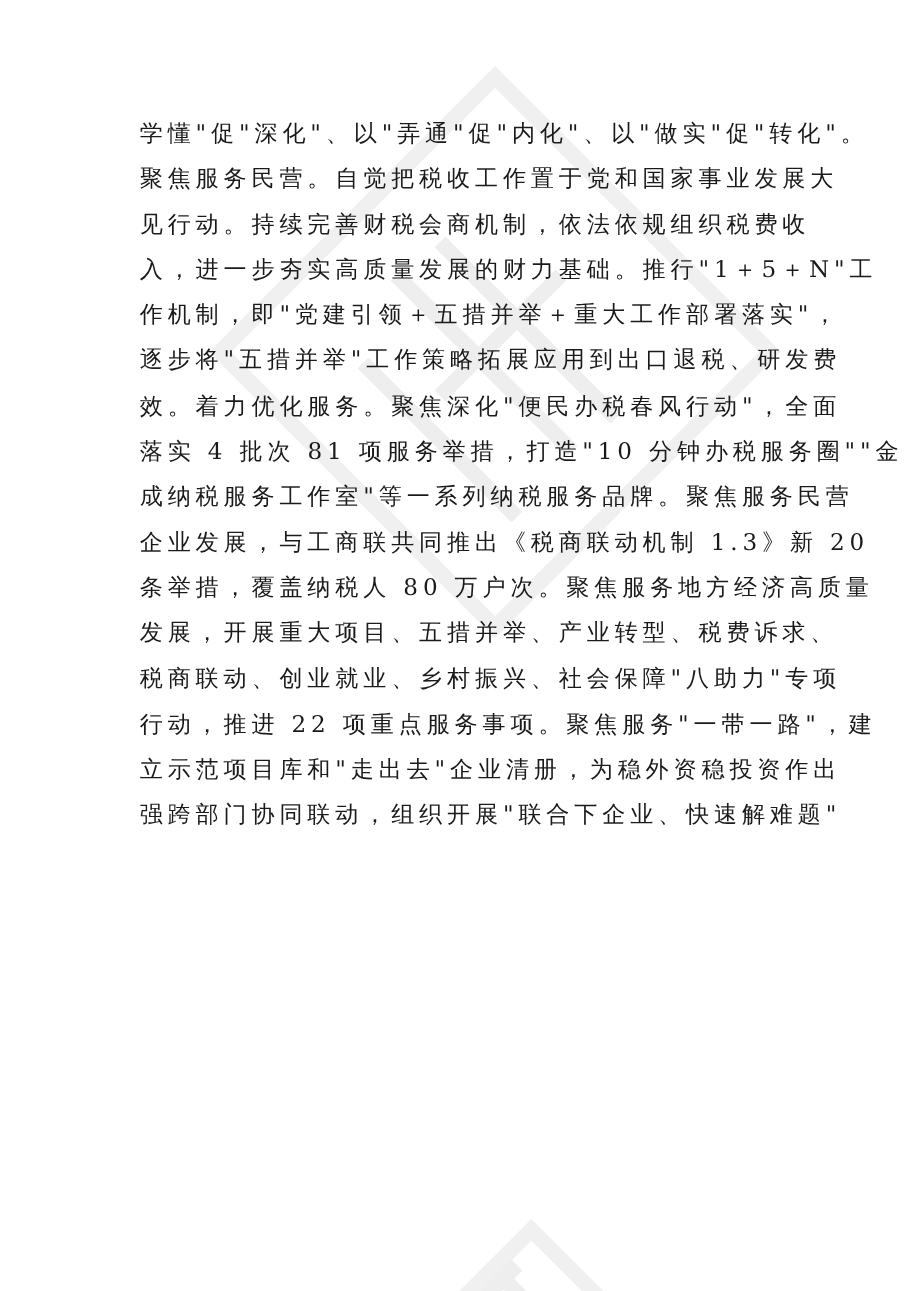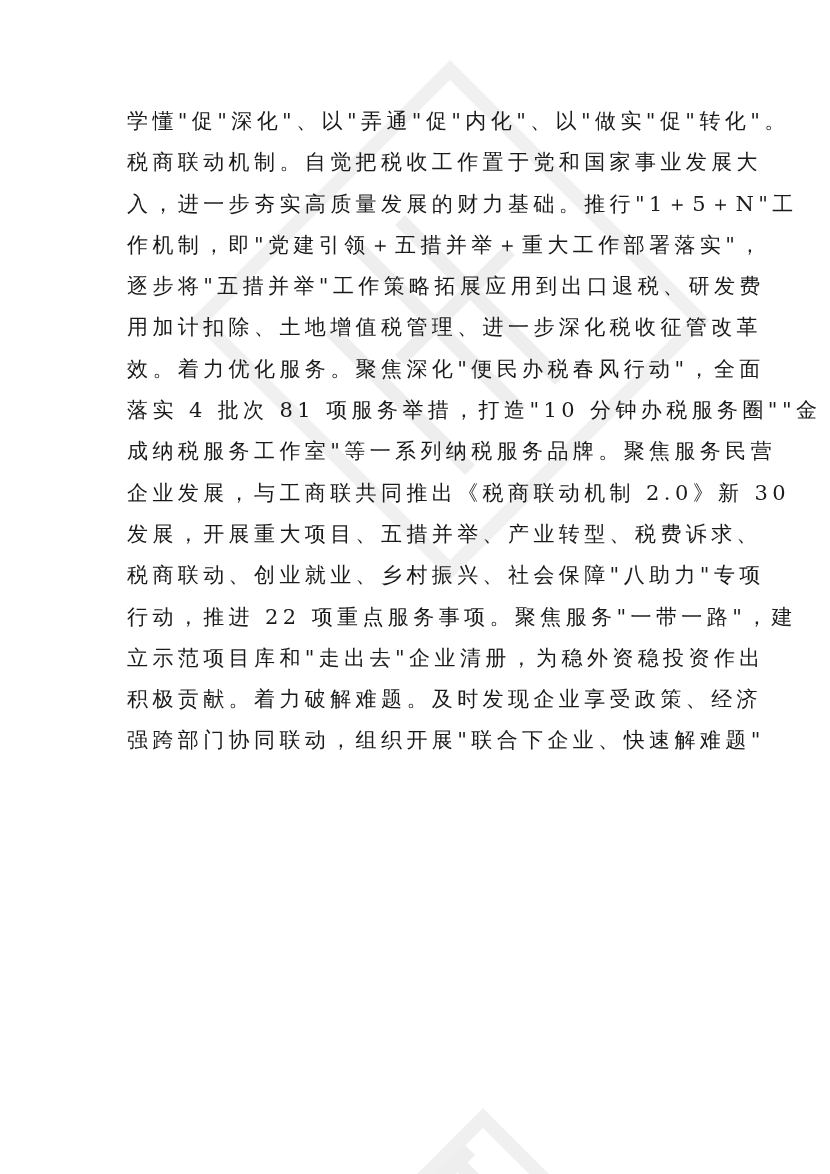--- a/index.html
+++ b/index.html
@@ -60,29 +60,29 @@
       <line x1="510" y1="250" x2="400" y2="360"></line>
 
       <polygon points="483,1118 700,1335 483,1552 266,1335" opacity="0.9"></polygon>
       <line x1="455" y1="1160" x2="520" y2="1225"></line>
       <line x1="470" y1="1150" x2="440" y2="1180"></line>
     </g>
   </svg>
 
   <div class="body-text">
     <div class="line">学懂"促"深化"、以"弄通"促"内化"、以"做实"促"转化"。</div>
-    <div class="line">税商联动机制。自觉把税收工作置于党和国家事业发展大</div>
+    <div class="line">聚焦服务民营。自觉把税收工作置于党和国家事业发展大</div>
+    <div class="line">见行动。持续完善财税会商机制，依法依规组织税费收</div>
     <div class="line">入，进一步夯实高质量发展的财力基础。推行"1＋5＋N"工</div>
     <div class="line">作机制，即"党建引领＋五措并举＋重大工作部署落实"，</div>
     <div class="line">逐步将"五措并举"工作策略拓展应用到出口退税、研发费</div>
-    <div class="line">用加计扣除、土地增值税管理、进一步深化税收征管改革</div>
     <div class="line">效。着力优化服务。聚焦深化"便民办税春风行动"，全面</div>
     <div class="line">落实 4 批次 81 项服务举措，打造"10 分钟办税服务圈""金</div>
     <div class="line">成纳税服务工作室"等一系列纳税服务品牌。聚焦服务民营</div>
-    <div class="line">企业发展，与工商联共同推出《税商联动机制 2.0》新 30</div>
+    <div class="line">企业发展，与工商联共同推出《税商联动机制 1.3》新 20</div>
+    <div class="line">条举措，覆盖纳税人 80 万户次。聚焦服务地方经济高质量</div>
     <div class="line">发展，开展重大项目、五措并举、产业转型、税费诉求、</div>
     <div class="line">税商联动、创业就业、乡村振兴、社会保障"八助力"专项</div>
     <div class="line">行动，推进 22 项重点服务事项。聚焦服务"一带一路"，建</div>
     <div class="line">立示范项目库和"走出去"企业清册，为稳外资稳投资作出</div>
-    <div class="line">积极贡献。着力破解难题。及时发现企业享受政策、经济</div>
     <div class="line">强跨部门协同联动，组织开展"联合下企业、快速解难题"</div>
   </div>
 </div>
 
 </body></html>

